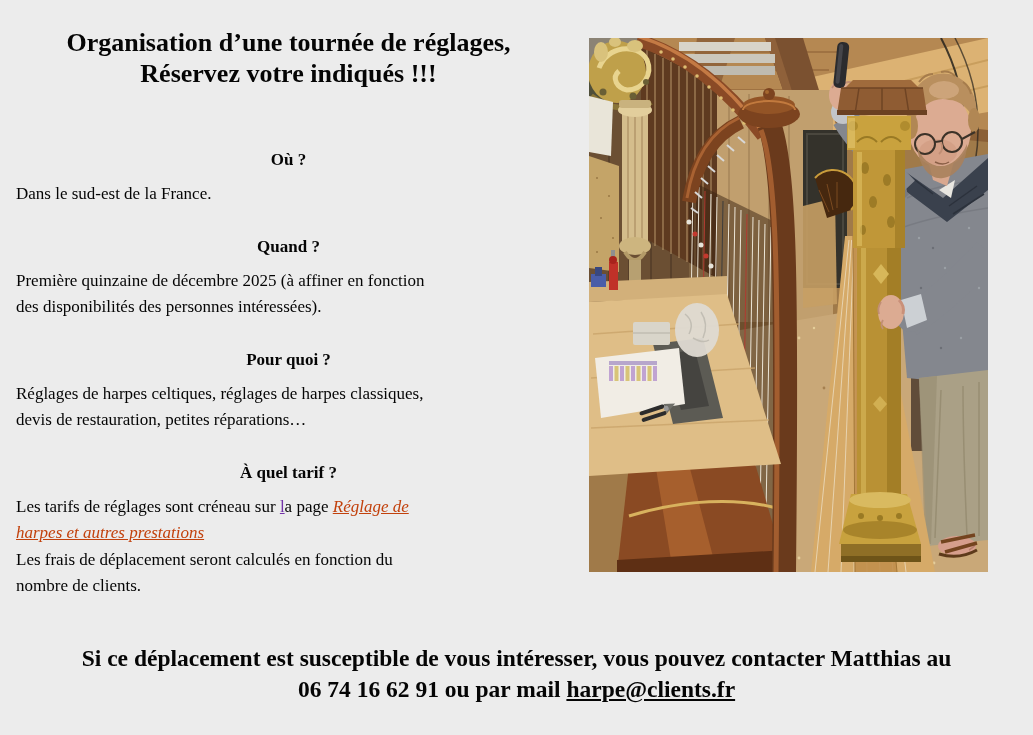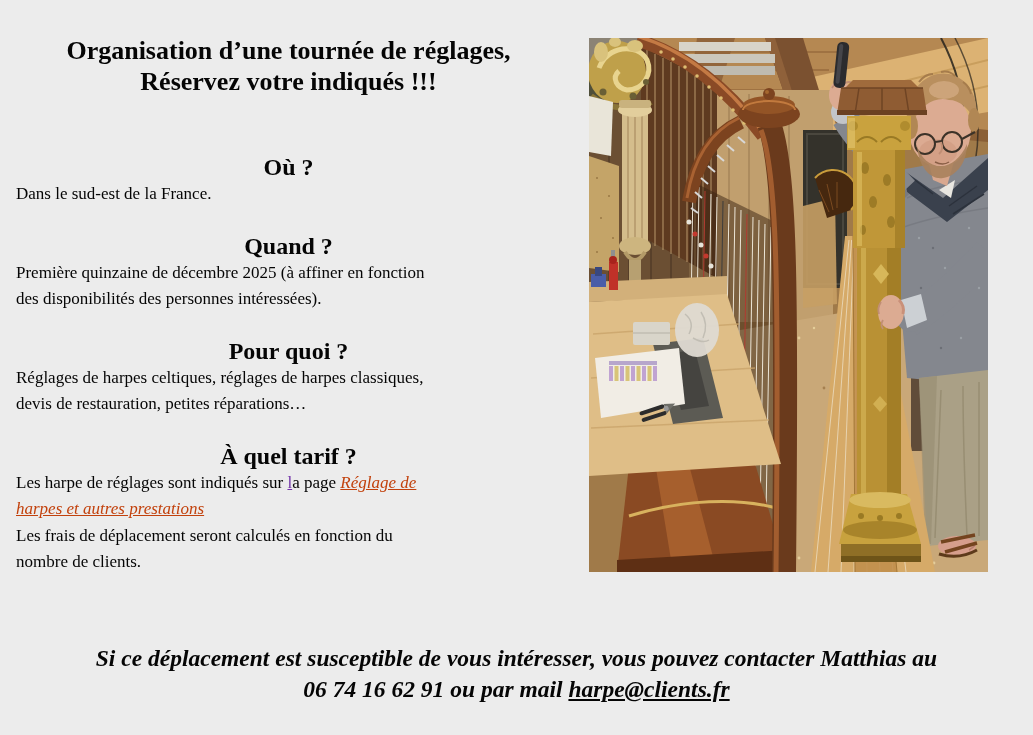--- a/index.html
+++ b/index.html
@@ -4,46 +4,46 @@
 <style>
   html,body{margin:0;padding:0;}
   body{
     width:1033px;height:735px;
     background:#ececec;
     font-family:"Liberation Serif","DejaVu Serif",serif;
     color:#050505;
     position:relative;overflow:hidden;
   }
   .left-col{
-    position:absolute;left:16px;top:35px;width:545px;
+    position:absolute;left:16px;top:27px;width:545px;
   }
   .title{
     text-align:center;font-weight:bold;font-size:26px;line-height:31px;
     margin-bottom:57px;white-space:nowrap;
   }
   .section{margin-top:25px;}
   .section:first-of-type{margin-top:0;}
   .section h2{
-    margin:0;font-size:24px;line-height:27px;font-weight:bold;text-align:center;
+    margin:8px;font-size:17px;line-height:27px;font-weight:bold;text-align:center;
     white-space:nowrap;
   }
   .bodyline{
     font-size:17px;line-height:26.5px;white-space:nowrap;
   }
   .purple-link{
     color:#7233a8;text-decoration:underline;cursor:pointer;
   }
   .italic-link{
     font-style:italic;text-decoration:underline;color:#c2410c;cursor:pointer;
   }
   .footer{
     position:absolute;left:0;top:643px;width:1033px;text-align:center;
     font-weight:bold;font-size:23.5px;line-height:30.5px;
   }
-  .footer .fline{white-space:nowrap;font-style:italic;}
+  .footer .fline{white-space:nowrap;}
   .email-link{text-decoration:underline;color:#050505;cursor:pointer;}
   .photo{
     position:absolute;left:589px;top:38px;width:399px;height:534px;
     overflow:hidden;
   }
   .photo svg{display:block;width:399px;height:534px;}
 </style>
 </head>
 <body>
 
@@ -65,21 +65,21 @@
   </div>
 
   <div class="section">
     <h2>Pour quoi ?</h2>
     <div class="bodyline">Réglages de harpes celtiques, réglages de harpes classiques,</div>
     <div class="bodyline">devis de restauration, petites réparations…</div>
   </div>
 
   <div class="section">
     <h2>À quel tarif ?</h2>
-    <div class="bodyline"><span>Les harpe de réglages sont indiqués sur </span><span class="purple-link">l</span><span>a page </span><span class="italic-link">Réglage de</span></div>
+    <div class="bodyline"><span>Les tarifs de réglages sont créneau sur </span><span class="purple-link">l</span><span>a page </span><span class="italic-link">Réglage de</span></div>
     <div class="bodyline"><span class="italic-link">harpes et autres prestations</span></div>
     <div class="bodyline">Les frais de déplacement seront calculés en fonction du</div>
     <div class="bodyline">nombre de clients.</div>
   </div>
 </div>
 
 <div class="photo">
 <svg viewBox="0 0 399 534" preserveAspectRatio="none">
 
   <g>

